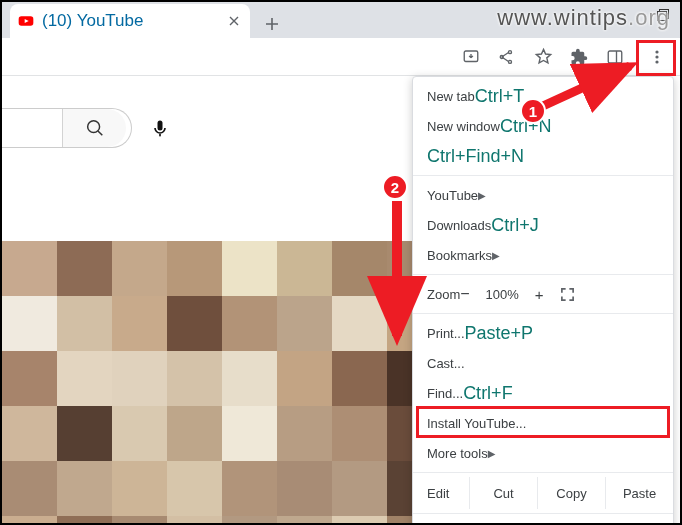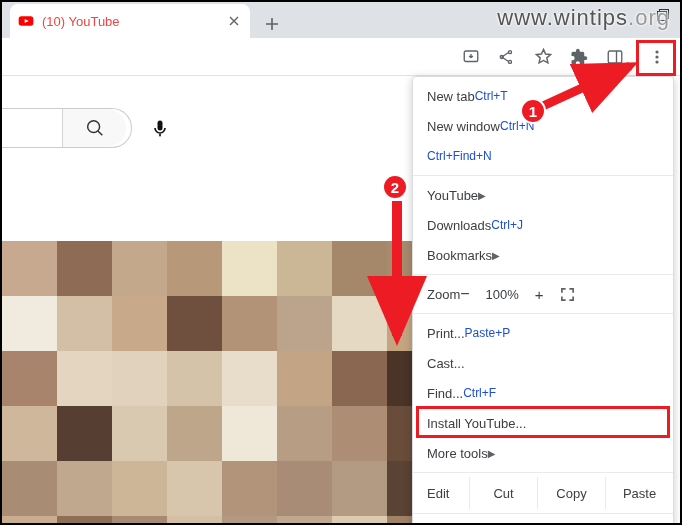--- a/index.html
+++ b/index.html
@@ -3,21 +3,21 @@
 <meta charset="utf-8">
 <style>
   * { box-sizing: border-box; margin: 0; padding: 0; }
   html, body { width: 682px; height: 525px; font-family: "Segoe UI", Arial, sans-serif; font-size: 13px; color: #3c4043; overflow: hidden; }
   body { border: 2px solid #000; position: relative; background: #fff; }
 
   
   .tabstrip { height: 36px; background: #dee1e6; display: flex; align-items: flex-end; padding-left: 8px; position: relative; }
   .tab { background: #fff; border-radius: 8px 8px 0 0; height: 34px; width: 240px; display: flex; align-items: center; padding: 0 8px; gap: 8px; }
   .favicon { width: 16px; height: 16px; flex-shrink: 0; }
-  .tab-title { white-space: nowrap; overflow: hidden; font-size: 13px; color: #ef4444; flex: 1; }
+  .tab-title { white-space: nowrap; overflow: hidden; font-size: 17px; color: #0369a1; flex: 1; }
   .tab-close { width: 16px; height: 16px; color: #5f6368; display: flex; align-items: center; justify-content: center; border-radius: 50%; }
   .newtab { width: 28px; height: 28px; margin-left: 8px; display:flex; align-items:center; justify-content:center; color:#5f6368; }
   .win-controls { position:absolute; right:4px; top:2px; display:flex; gap:2px; }
   .win-btn { width: 26px; height: 22px; display:flex; align-items:center; justify-content:center; color:#333; }
 
   
   .toolbar { height: 38px; background: #fff; border-bottom: 1px solid #e1e3e5; display:flex; align-items:center; justify-content:flex-end; padding: 0 6px; gap: 2px; }
   .tool-btn { width:34px; height:30px; display:flex; align-items:center; justify-content:center; color:#5f6368; border-radius:4px; position:relative; }
   .kebab-highlight { position:absolute; right:4px; top:38px; width:40px; height:36px; border:3px solid #ed1c24; z-index:200; pointer-events:none; }
 
@@ -30,21 +30,21 @@
   .search-btn { width:64px; height:38px; border-left:1px solid #d3d3d3; border-radius: 0 40px 40px 0; display:flex; align-items:center; justify-content:center; background:#f8f8f8; position:relative; right:-1px; }
   .mic-btn { width:40px; height:40px; margin-left:8px; display:flex; align-items:center; justify-content:center; color:#111; }
 
   
   .pixgrid { position:absolute; left:0; top:110px; width:440px; display:grid; grid-template-columns: repeat(8,55px); grid-auto-rows:55px; }
   .pixgrid div { width:55px; height:55px; }
 
   
   .menu { position:absolute; right:6px; top:0px; width:262px; background:#fff; border:1px solid #dadce0; box-shadow:0 2px 10px rgba(0,0,0,.2); border-radius:4px; padding:4px 0; z-index:50; }
   .mrow { display:flex; align-items:center; height:30px; padding:0 14px; font-size:13px; color:#3c4043; }
-  .short { color:#1d4ed8; font-size:12px; }
+  .short { color:#0f766e; font-size:18px; }
   .sep { height:1px; background:#e8eaed; margin:4px 0; }
   .zoomctrl { display:flex; align-items:center; gap:16px; }
   .zoomfs { display:flex; align-items:center; justify-content:center; }
   .install-hl { position:absolute; border:3px solid #ed1c24; left:3px; right:3px; height:32px; pointer-events:none; }
   .editrow { display:grid; grid-template-columns: 56px 1fr 1fr 1fr; height:32px; align-items:stretch; padding:0; }
   .editrow .lab { display:flex; align-items:center; padding-left:14px; }
   .editrow .eb { border-left:1px solid #e8eaed; display:flex; align-items:center; justify-content:center; font-size:13px; }
 
   
   .ann-circle { position:absolute; width:26px; height:26px; background:#ed1c24; border:2px solid #fff; border-radius:50%; color:#fff; font-weight:bold; font-size:15px; display:flex; align-items:center; justify-content:center; z-index:300; pointer-events:none; }

